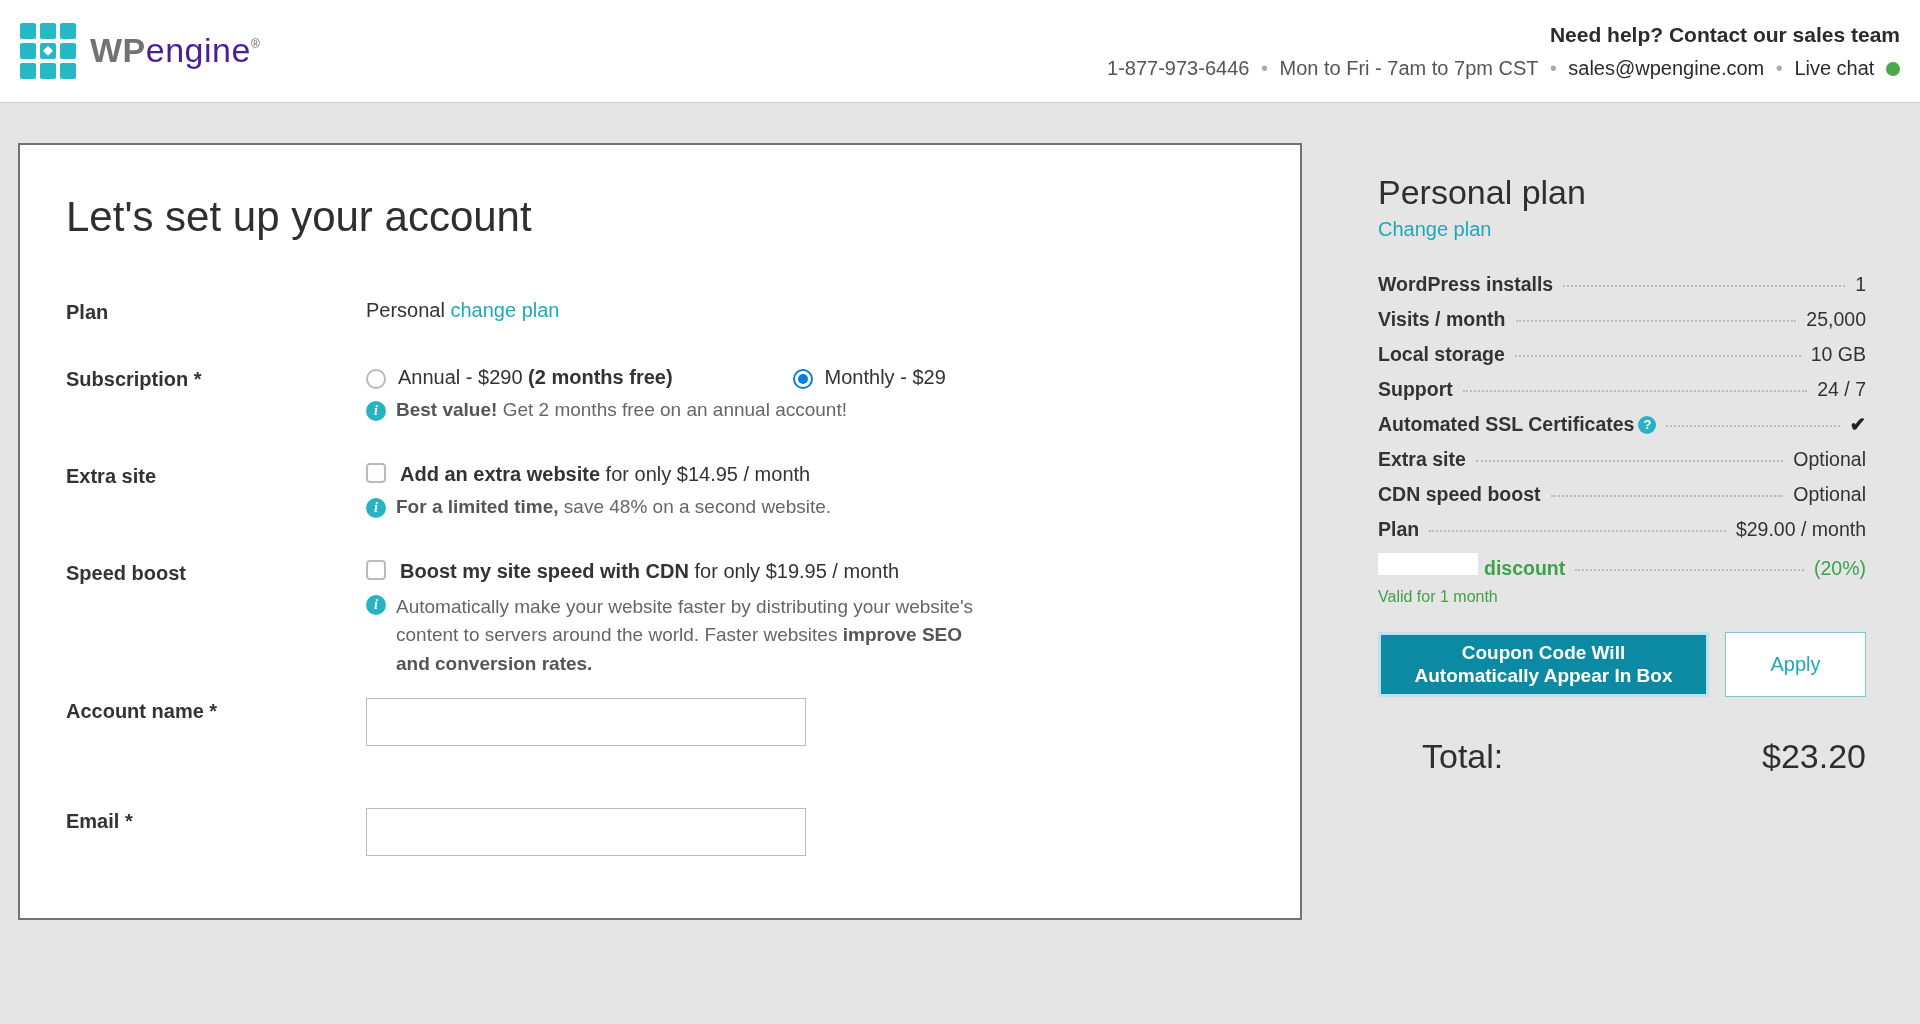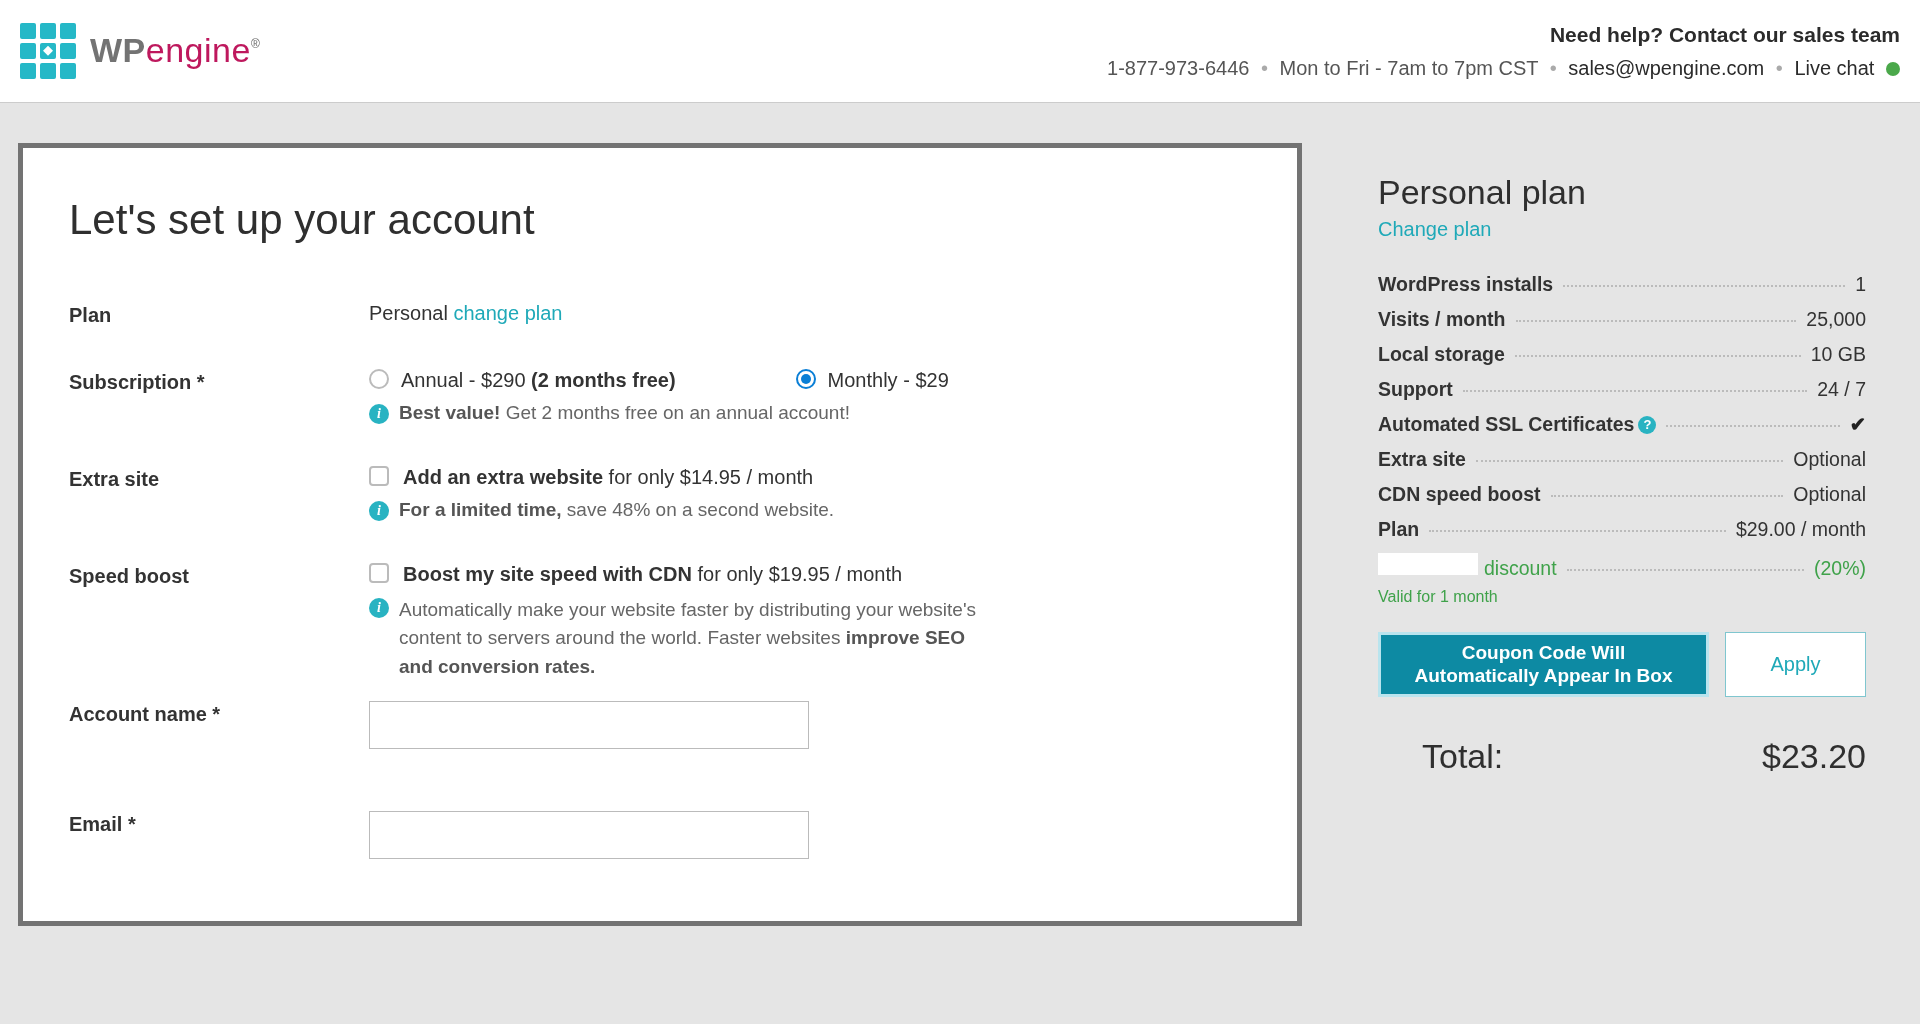--- a/index.html
+++ b/index.html
@@ -25,62 +25,62 @@
     grid-template-rows: 1fr 1fr 1fr;
     gap:4px;
   }
   .logo-box { background:#25b8c7; border-radius:2px; }
   .logo-box.center { position:relative; }
   .logo-box.center::after {
     content:""; position:absolute; inset:3px; background:#fff; clip-path: polygon(50% 0,100% 50%,50% 100%,0 50%); border-radius:2px;
   }
   .logo-text { font-size:34px; color:#555; letter-spacing:0.5px; }
   .logo-text .bold { font-weight:800; color:#737373;}
-  .logo-text .light { font-weight:300; color:#be185d;}
+  .logo-text .light { font-weight:300; color:#4c1d95;}
   .logo-text .r { font-size:12px; vertical-align: top; color:#666; position:relative; top:6px;}
   .header-right { text-align:right; line-height:1.6; }
   .header-right .line1 { font-weight:700; color:#2b2b2b; font-size:21px; }
   .header-right .line2 { font-size:20px; color:#555; }
   .header-right .sep { color:#aaa; margin:0 6px; }
   .header-right a { color:#2b2b2b; text-decoration:none; }
   .status-dot {
     display:inline-block; width:14px; height:14px; background:#4aa84a; border-radius:50%;
     vertical-align:middle; margin-left:6px;
   }
 
   .page {
     display:flex;
     gap:40px;
     padding:40px 18px 0 18px;
     align-items:flex-start;
     max-width:1920px;
   }
   .card {
     background:#fff;
-    border:5px solid #737373;
+    border:2px solid #737373;
     flex: 1 1 auto;
     padding:48px 46px;
   }
   .card h1 {
     font-size:42px; font-weight:400; color:#2f2f2f; margin-bottom:44px;
   }
   .form-row {
     display:flex; align-items:flex-start;
     padding:14px 0;
   }
   .form-label {
     width:300px;
     font-weight:700; color:#333; font-size:20px;
     padding-top:2px;
   }
   .form-body { flex:1; font-size:20px; color:#333; }
   .link { color:#1fa9b8; text-decoration:none; cursor:pointer; }
 
   .radio-line { display:flex; gap:120px; margin-bottom:10px;}
-  .radio-opt { display:flex; align-items:flex-start; gap:12px; }
+  .radio-opt { display:flex; align-items:flex-end; gap:12px; }
   .radio {
     width:20px; height:20px; border:2px solid #bbb; border-radius:50%; background:#fff; display:inline-block; position:relative;
   }
   .radio.checked { border-color:#0a7fd6; }
   .radio.checked::after { content:""; position:absolute; inset:3px; background:#0a7fd6; border-radius:50%; }
   .opt-text { color:#333; }
   .opt-text .b { font-weight:700; }
 
   .info-line { display:flex; align-items:flex-start; gap:10px; color:#666; font-size:19px; margin-top:2px;}
   .info-icon {
@@ -112,21 +112,21 @@
     display:flex; align-items:baseline; font-size:19.5px; color:#333; padding:6px 0;
   }
   .detail-row .k { font-weight:700; }
   .detail-row .dots { flex:1; border-bottom:2px dotted #bbb; margin:0 10px; position:relative; top:-4px;}
   .detail-row .v { color:#333; }
   .q-icon {
     display:inline-block; width:18px; height:18px; border-radius:50%; background:#29b3c2; color:#fff; font-size:13px; text-align:center; line-height:18px; font-weight:700; margin-left:4px; vertical-align:middle;
   }
   .check-icon::after { content:"✔"; font-weight:900; color:#222;}
   .discount-row .k, .discount-row .v { color:#3fa24a; }
-  .discount-row .k { font-weight:400;}
+  .discount-row .k { font-weight:700;}
   .valid-note { color:#3fa24a; font-size:16px; margin-top:2px; margin-bottom:26px;}
 
   .coupon-row { display:flex; gap:16px; align-items:stretch; margin-bottom:40px;}
   .coupon-box {
     flex:1; background:#0d8aa3; color:#fff; border:3px solid #b9e4ee; text-align:center;
     padding:6px 10px; font-size:19px; font-weight:700; line-height:1.25;
   }
   .apply-btn {
     width:141px; border:1px solid #7fc6cf; background:#fff; color:#1fa9b8; font-size:20px; cursor:pointer;
   }

